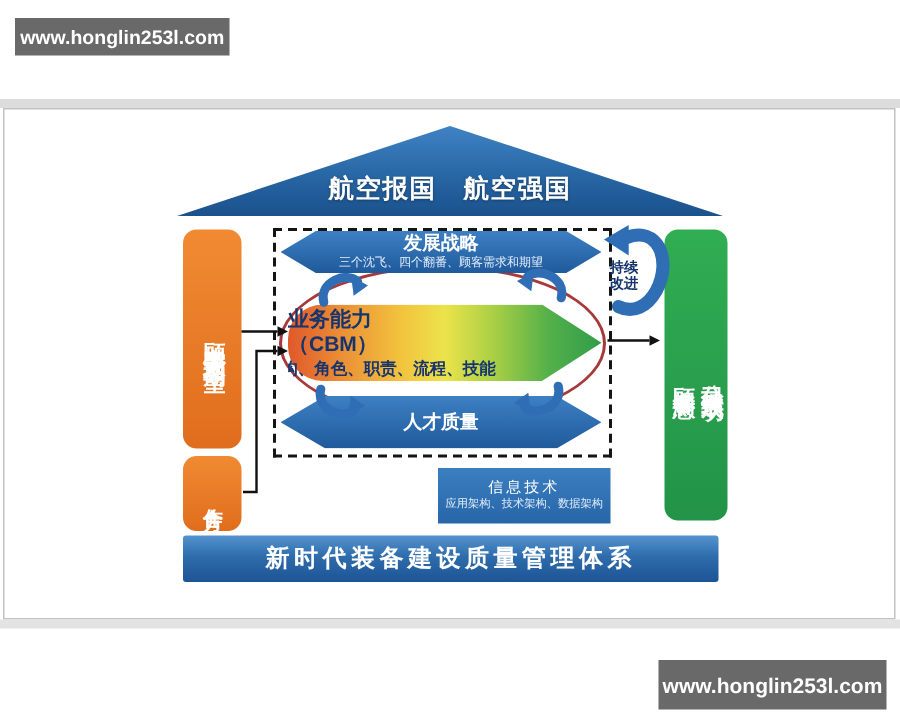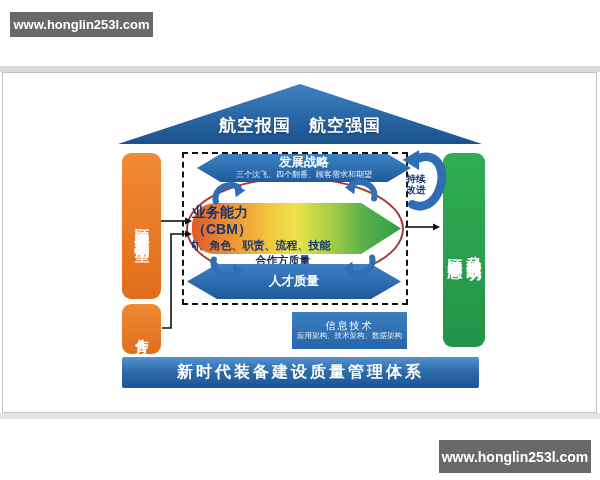--- a/index.html
+++ b/index.html
@@ -46,21 +46,21 @@
   
   .dashed-box { left:182px; top:152px; width:226px; height:153px;
                 border:2px dashed #151515; }
   .red-ellipse { left:186px; top:177px; width:218px; height:104px;
                  border:2px solid #a8393b; border-radius:50%; }
 
   .hex { clip-path:polygon(0% 50%, 11% 0%, 89% 0%, 100% 50%, 89% 100%, 11% 100%);
          background:linear-gradient(180deg,#3d80c4,#1f5a9b); color:#fff;
          display:flex; flex-direction:column; align-items:center;
          justify-content:center; text-align:center; }
-  .hex-strategy { left:197px; top:154px; width:214px; height:28px; }
+  .hex-strategy { left:187px; top:154px; width:214px; height:28px; }
   .hex-talent { left:187px; top:264px; width:214px; height:35px;
                 clip-path:polygon(0% 50%, 14% 0%, 86% 0%, 100% 50%, 86% 100%, 14% 100%);font-family:Liberation Serif, serif; }
   .hex-title { font-size:12.5px; font-weight:bold; line-height:1.1; }
   .hex-sub { font-size:8px; color:#e4eefb; line-height:1.2; white-space:nowrap; }
 
   .grad-arrow { left:192px; top:203px; width:209px; height:51px;
                 clip-path:polygon(0 0, 81% 0, 100% 50%, 81% 100%, 0 100%);
                 background:linear-gradient(90deg,#e0582b 0%, #ea8c35 16%, #f2c33e 36%,
                            #ece34b 50%, #a8cf45 66%, #55b04a 83%, #2f9d4a 100%);
                 display:flex; flex-direction:column; align-items:center;
@@ -129,21 +129,20 @@
   <div class="abs hex hex-strategy">
     <div class="hex-title">发展战略</div>
     <div class="hex-sub">三个沈飞、四个翻番、顾客需求和期望</div>
   </div>
 
   <div class="abs grad-arrow">
     <div class="grad-title">业务能力（CBM）</div>
     <div class="grad-sub">组织机构、角色、职责、流程、技能</div>
   </div>
 
-  <div class="abs partner-quality">合作方质量</div>
 
   <div class="abs hex hex-talent">
     <div class="hex-title">人才质量</div>
   </div>
 
   <svg class="swoosh" style="left:210px; top:179px;" width="36" height="26" viewBox="0 0 40 30">
     <path d="M6 26 C 2 10, 24 2, 32 10" fill="none" stroke="#2f6db5" stroke-width="7" stroke-linecap="round"></path>
     <polygon points="27,6 40,13 29,21" fill="#2f6db5"></polygon>
   </svg>
   <svg class="swoosh" style="left:344px; top:176px; transform:scaleX(-1);" width="36" height="26" viewBox="0 0 40 30">

